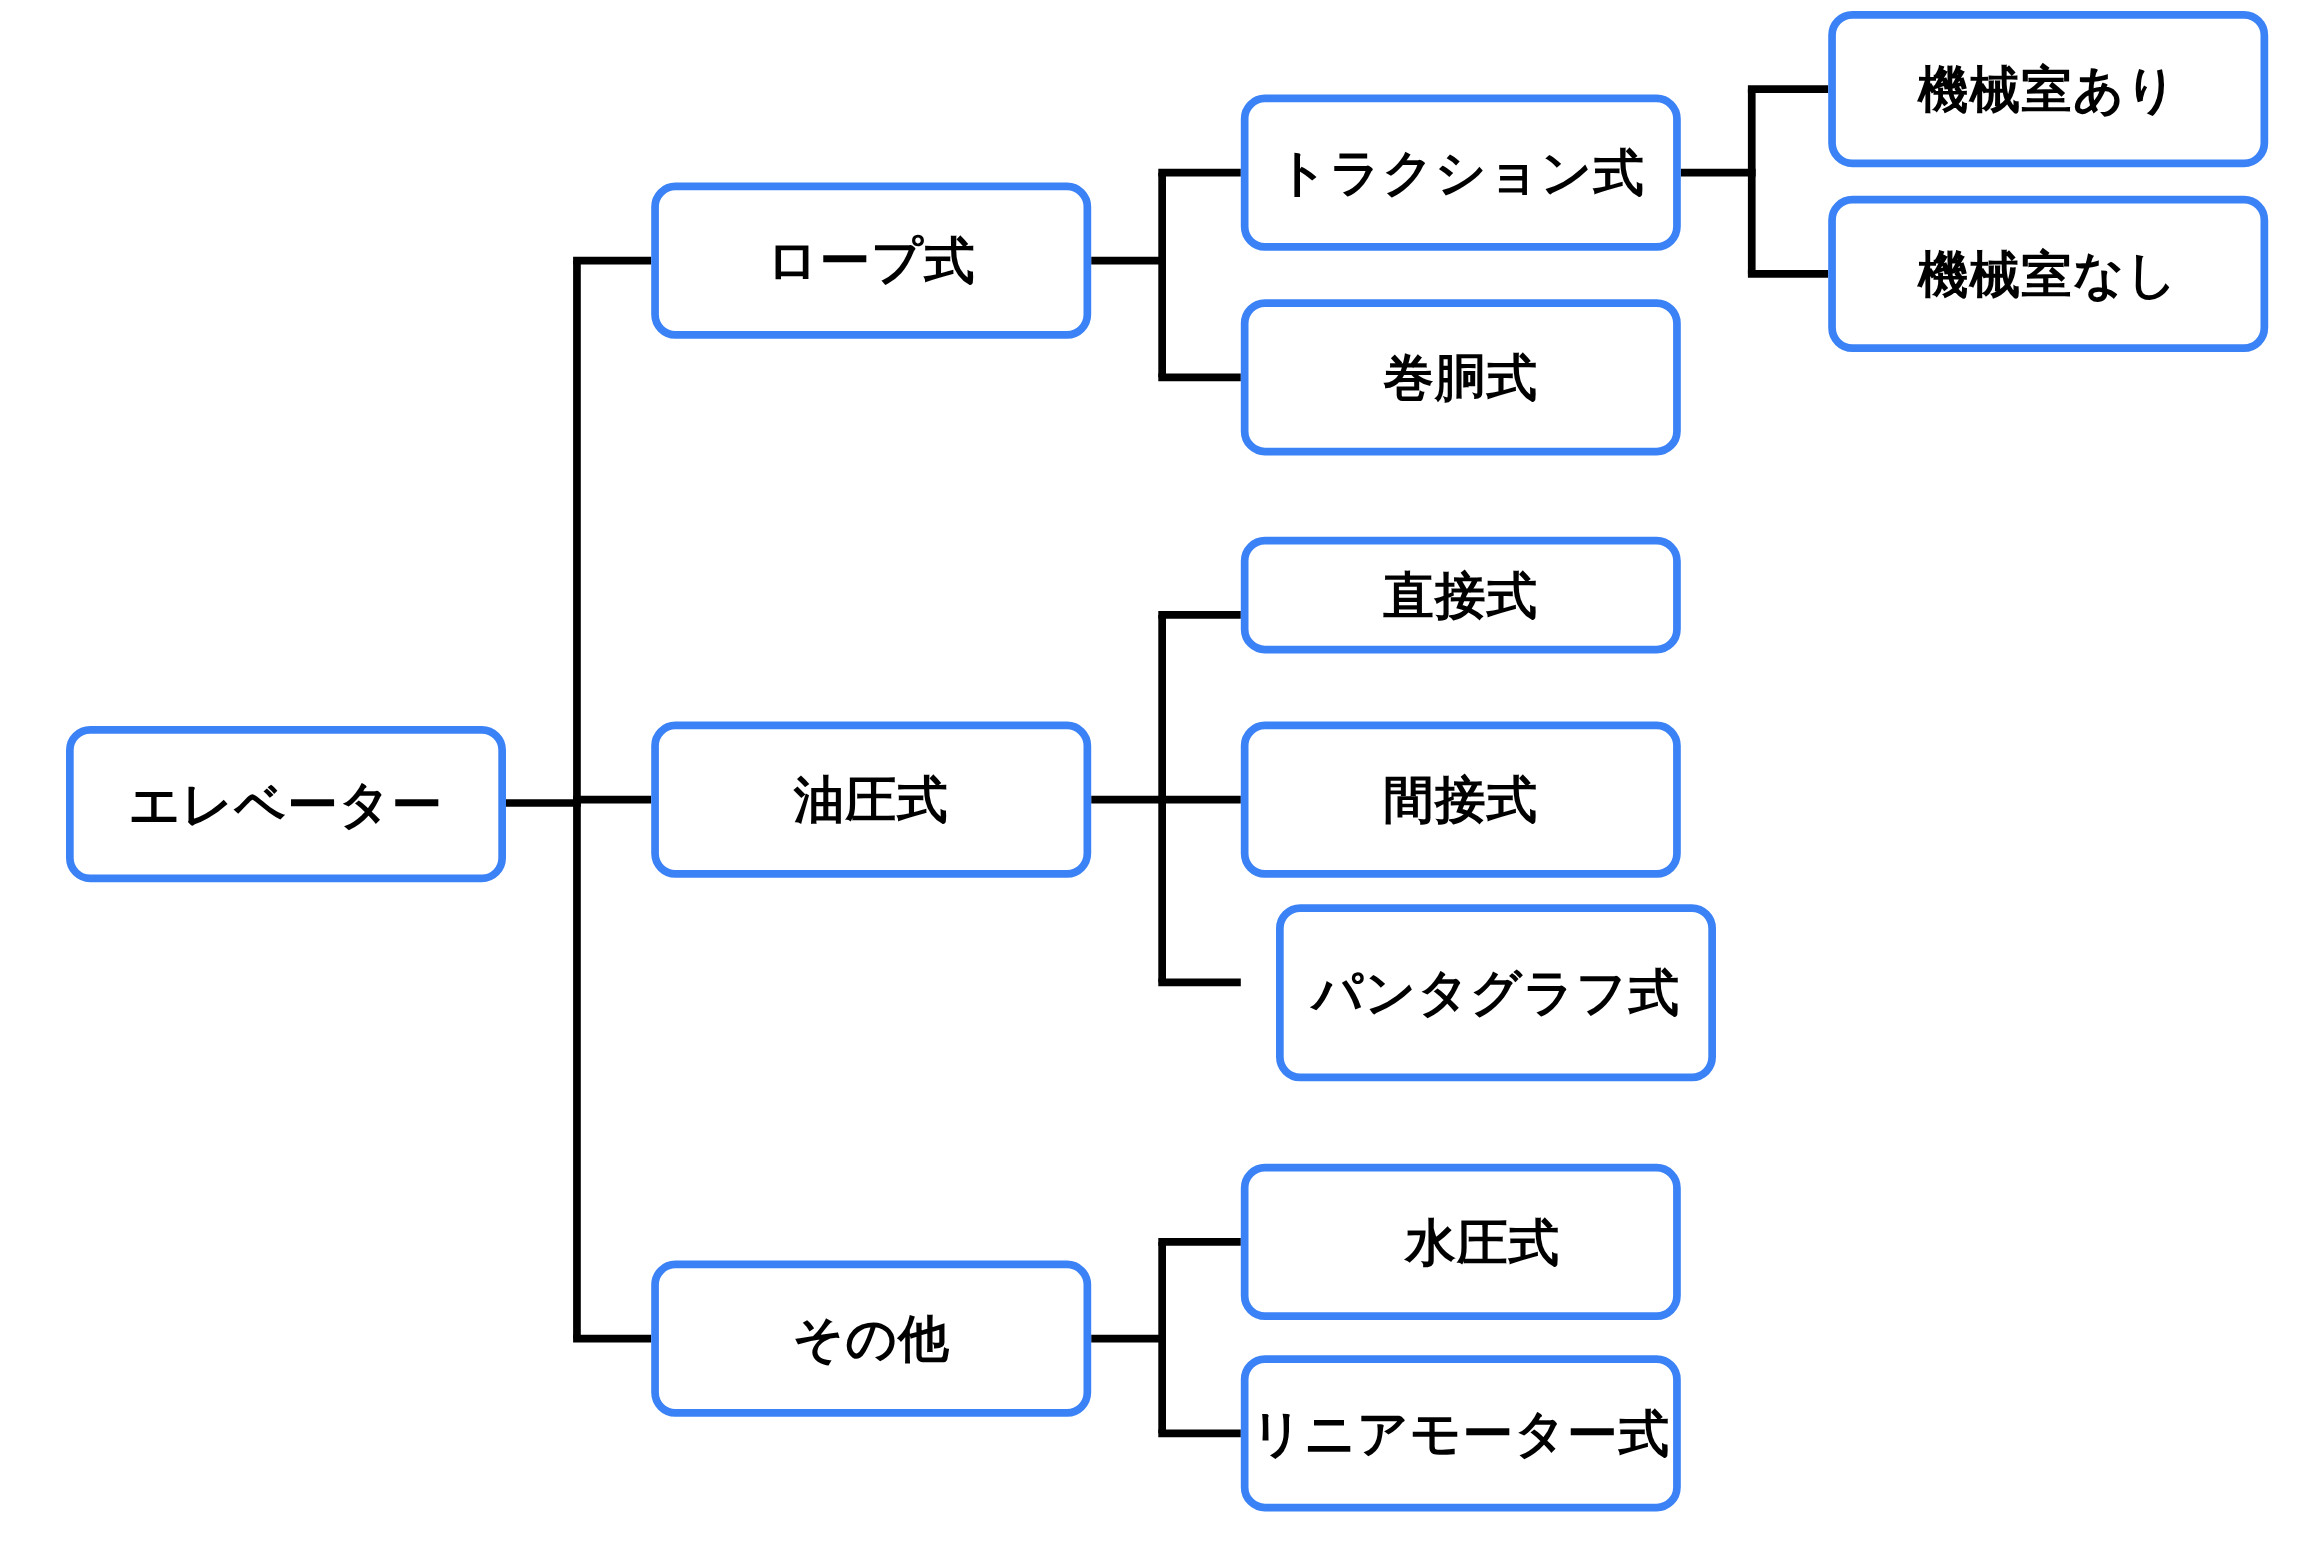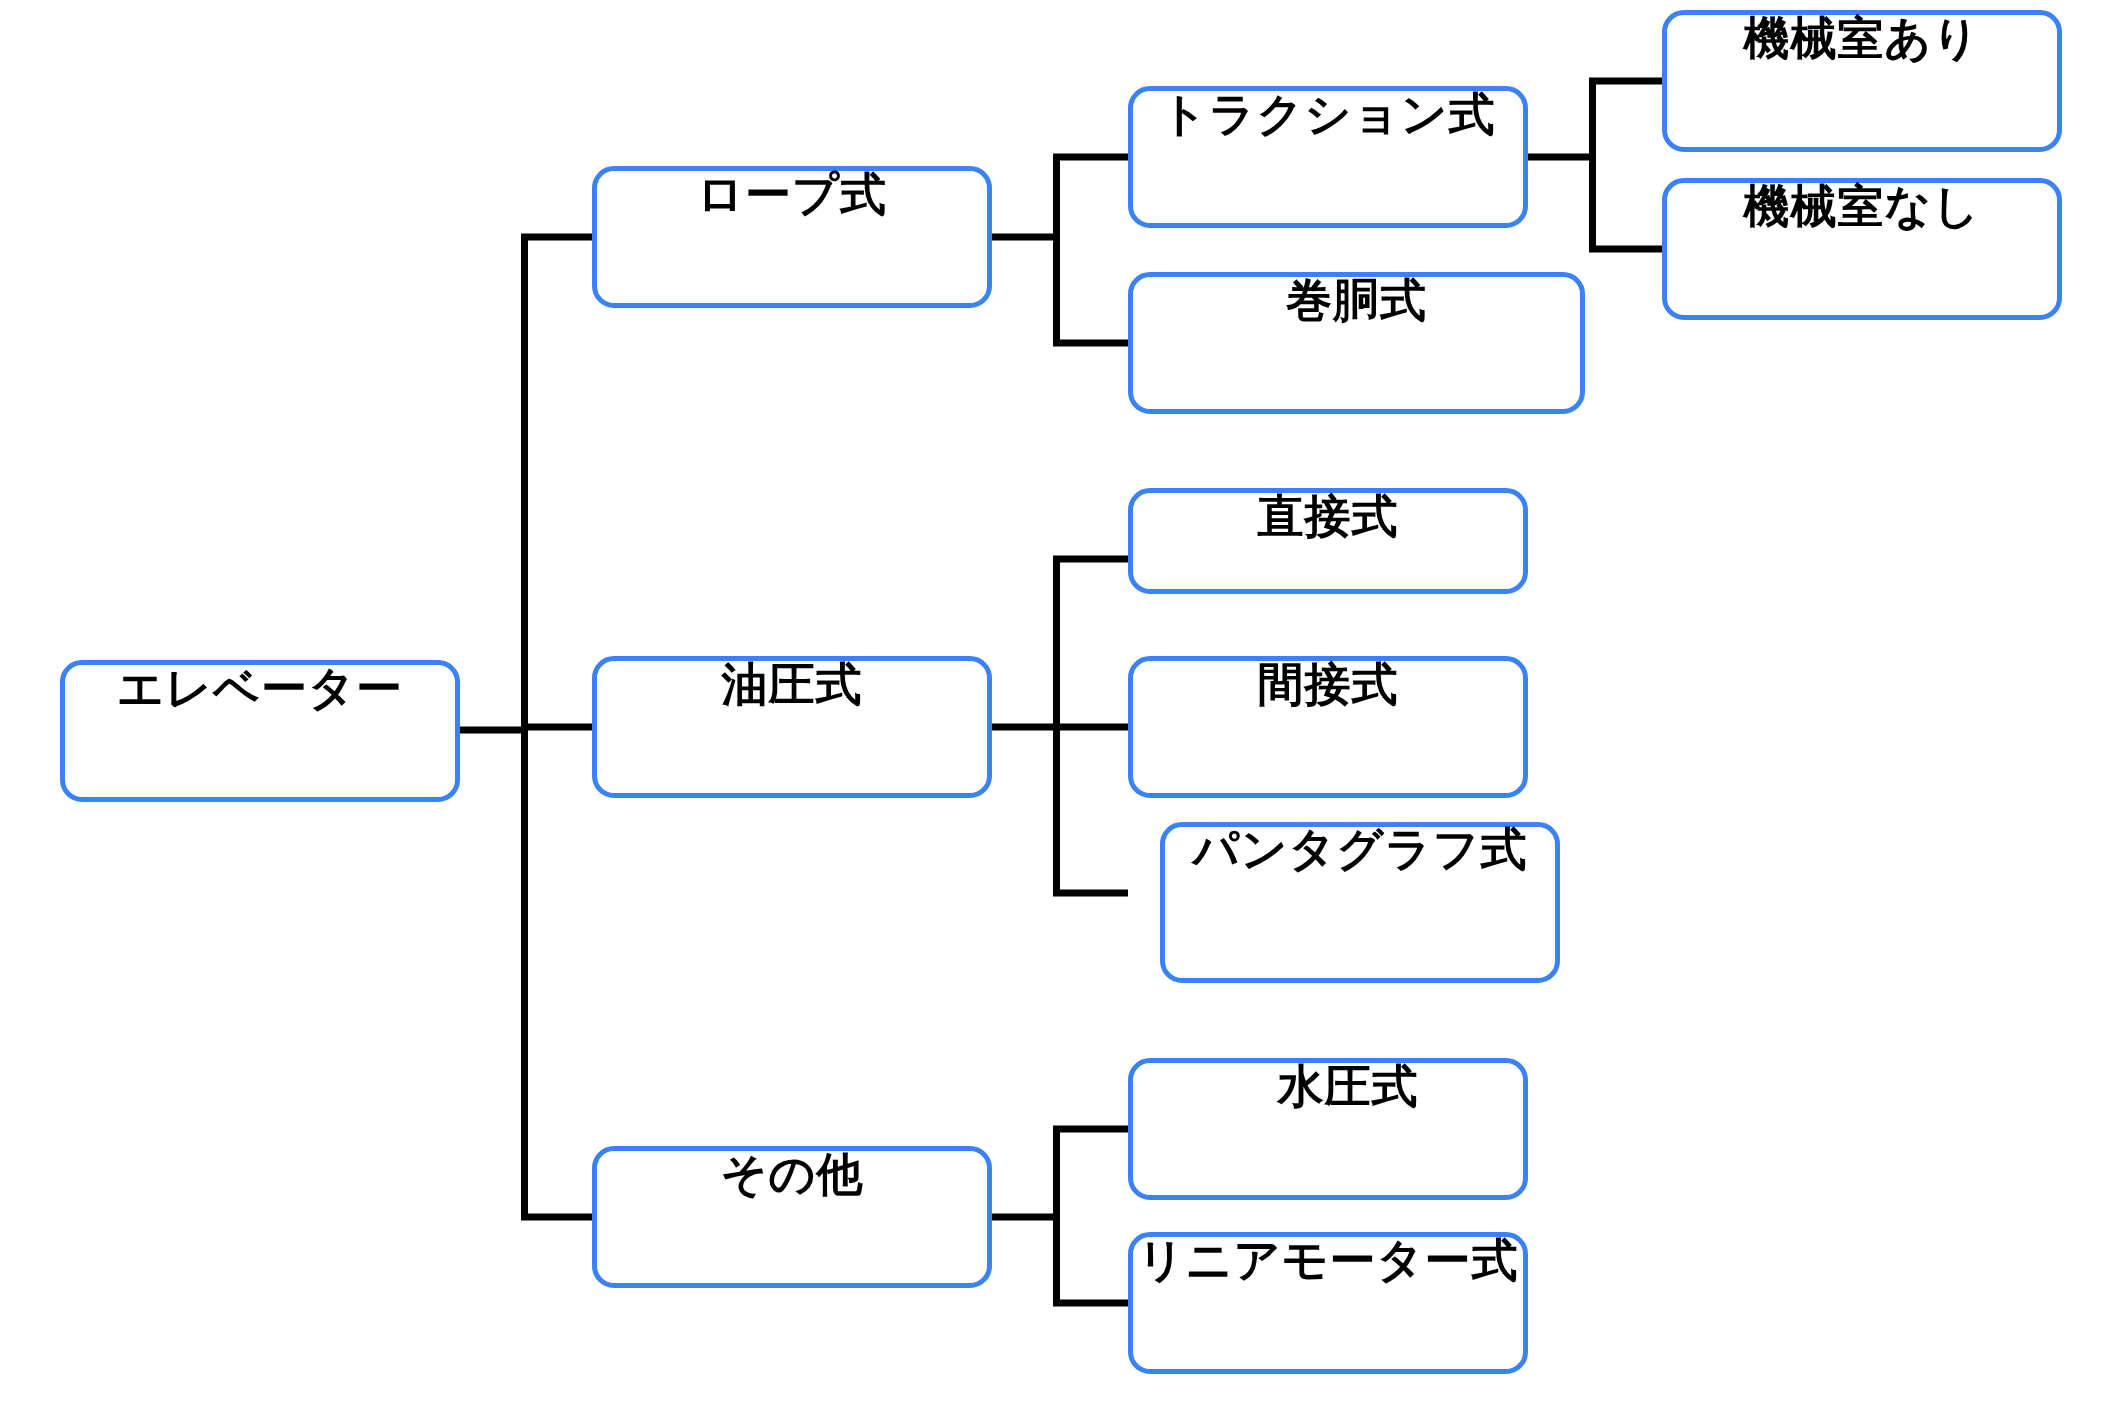--- a/index.html
+++ b/index.html
@@ -22,40 +22,41 @@
     left: 0;
     top: 0;
     width: 2104px;
     height: 1404px;
     pointer-events: none;
   }
   .node {
     position: absolute;
     box-sizing: border-box;
     background: #ffffff;
-    border: 5px solid #3b82f6;
+    border: 7px solid #3b82f6;
     border-radius: 22px;
     display: flex;
+    align-items: center;
     justify-content: center;
     z-index: 2;
   }
   .node-label {
     font-weight: 700;
     color: #000000;
     white-space: nowrap;
     letter-spacing: 0.02em;
     line-height: 1;
   }
   
   .n-root      { left: 60px;   top: 660px;  width: 400px; height: 142px; }
   .n-rope      { left: 592px;  top: 166px;  width: 400px; height: 142px; }
   .n-hyd       { left: 592px;  top: 656px;  width: 400px; height: 142px; }
   .n-other     { left: 592px;  top: 1146px; width: 400px; height: 142px; }
   .n-traction  { left: 1128px; top: 86px;   width: 400px; height: 142px; }
-  .n-drum      { left: 1128px; top: 272px;  width: 457px; height: 142px; }
+  .n-drum      { left: 1128px; top: 272px;  width: 400px; height: 142px; }
   .n-direct    { left: 1128px; top: 488px;  width: 400px; height: 106px; }
   .n-indirect  { left: 1128px; top: 656px;  width: 400px; height: 142px; }
   .n-panto     { left: 1160px; top: 822px;  width: 400px; height: 161px; font-family: Liberation Serif, serif; }
   .n-water     { left: 1128px; top: 1058px; width: 400px; height: 142px; padding-left: 40px; }
   .n-linear    { left: 1128px; top: 1232px; width: 400px; height: 142px; }
   .n-mr-yes    { left: 1662px; top: 10px;   width: 400px; height: 142px; }
   .n-mr-no     { left: 1662px; top: 178px;  width: 400px; height: 142px; }
 
   .fs-46 { font-size: 46px; }
   .overflow-label { position: relative; }

